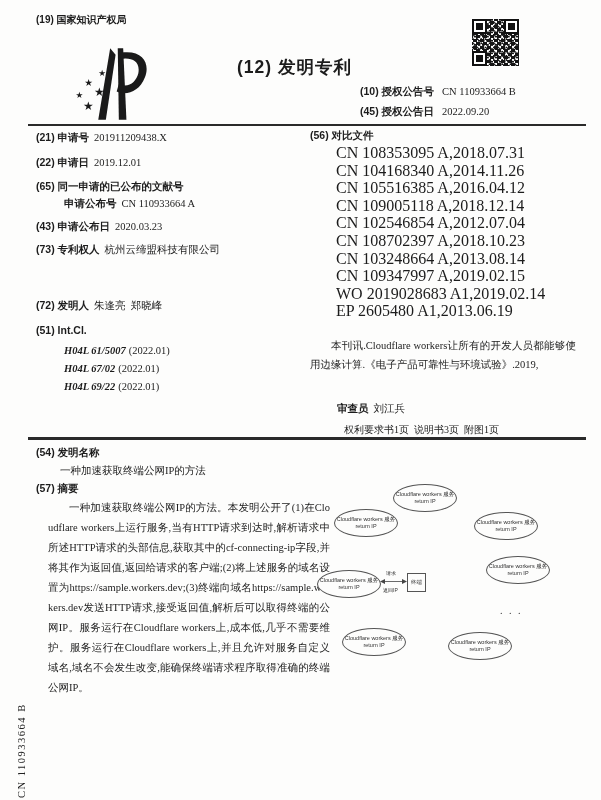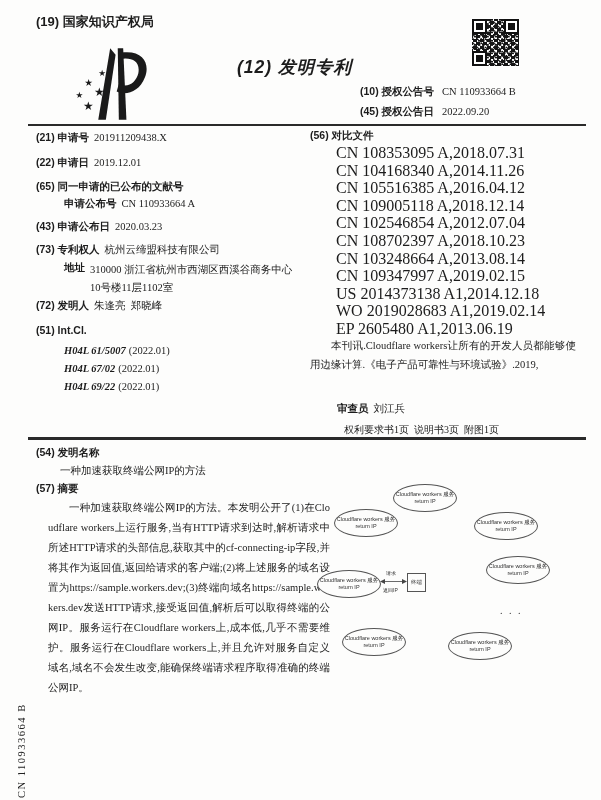--- a/index.html
+++ b/index.html
@@ -4,22 +4,22 @@
 <style>
   html,body{margin:0;padding:0;background:#e8e8e8;}
   .page{
     position:relative;width:601px;height:800px;background:#fdfdfc;
     font-family:"Liberation Serif","DejaVu Serif",serif;color:#1c1c1c;
     overflow:hidden;margin:0 auto;
   }
   .abs{position:absolute;}
   .lbl{font-family:"Liberation Sans","DejaVu Sans",sans-serif;font-weight:700;}
   .val{font-family:"Liberation Serif","DejaVu Serif",serif;}
-  .office{left:36px;top:13px;font-size:13px;}
-  .doc-type{left:237px;top:55px;font-size:17.5px;letter-spacing:1px;font-style:italic;}
+  .office{left:36px;top:13px;font-size:10px;}
+  .doc-type{left:237px;top:55px;font-size:17.5px;letter-spacing:1px;}
   .grant-line{left:360px;font-size:10.5px;white-space:nowrap;}
   .grant-line .lbl{margin-right:8px;}
   .hr{left:28px;width:558px;background:#2a2a2a;}
   .row{font-size:10.5px;white-space:nowrap;}
   .row .lbl{margin-right:5px;}
   .citation-list div{height:17.6px;line-height:17.6px;font-size:16px;}
   .ipc-list div{height:18.2px;line-height:18.2px;}
   .ipc-code{font-weight:700;font-style:italic;font-family:"Liberation Serif",serif;font-size:10.5px;margin-right:3px;}
   .ipc-year{font-size:10.5px;}
   .para{font-size:10.5px;line-height:18.5px;text-align:justify;text-indent:2em;word-break:break-all;}
@@ -93,23 +93,20 @@
   </div>
   <div class="abs row" style="left:64px;top:197px">
     <span class="lbl">申请公布号</span><span class="val">CN 110933664 A</span>
   </div>
   <div class="abs row" style="left:36px;top:220px">
     <span class="lbl">(43) 申请公布日</span><span class="val">2020.03.23</span>
   </div>
   <div class="abs row" style="left:36px;top:243px">
     <span class="lbl">(73) 专利权人</span><span class="val">杭州云缔盟科技有限公司</span>
   </div>
-  <div class="abs row" style="left:64px;top:261px;white-space:normal;width:242px">
-    <span class="lbl" style="vertical-align:top">地址</span><span class="val" style="display:inline-block;width:208px;line-height:18px">310000 浙江省杭州市西湖区西溪谷商务中心10号楼11层1102室</span>
-  </div>
   <div class="abs row" style="left:36px;top:299px">
     <span class="lbl">(72) 发明人</span><span class="val pre">朱逢亮  郑晓峰</span>
   </div>
   <div class="abs row" style="left:36px;top:324px">
     <span class="lbl">(51) Int.Cl.</span>
   </div>
   <div class="abs ipc-list" style="left:64px;top:340px">
 
 
       <div><span class="ipc-code">H04L 61/5007</span><span class="ipc-year">(2022.01)</span></div>
@@ -133,21 +130,20 @@
       <div><span>CN 109005118 A,2018.12.14</span></div>
 
       <div><span>CN 102546854 A,2012.07.04</span></div>
 
       <div><span>CN 108702397 A,2018.10.23</span></div>
 
       <div><span>CN 103248664 A,2013.08.14</span></div>
 
       <div><span>CN 109347997 A,2019.02.15</span></div>
 
-      <div><span>US 2014373138 A1,2014.12.18</span></div>
 
       <div><span>WO 2019028683 A1,2019.02.14</span></div>
 
       <div><span>EP 2605480 A1,2013.06.19</span></div>
     </div>
   <div class="abs para val" style="left:310px;top:337px;width:266px">本刊讯.Cloudflare workers让所有的开发人员都能够使用边缘计算.《电子产品可靠性与环境试验》.2019,</div>
   <div class="abs row" style="left:337px;top:402px">
     <span class="lbl">审查员</span><span class="val">刘江兵</span>
   </div>
   <div class="abs row val pre" style="left:344px;top:423px;font-size:10px">权利要求书1页  说明书3页  附图1页</div>

